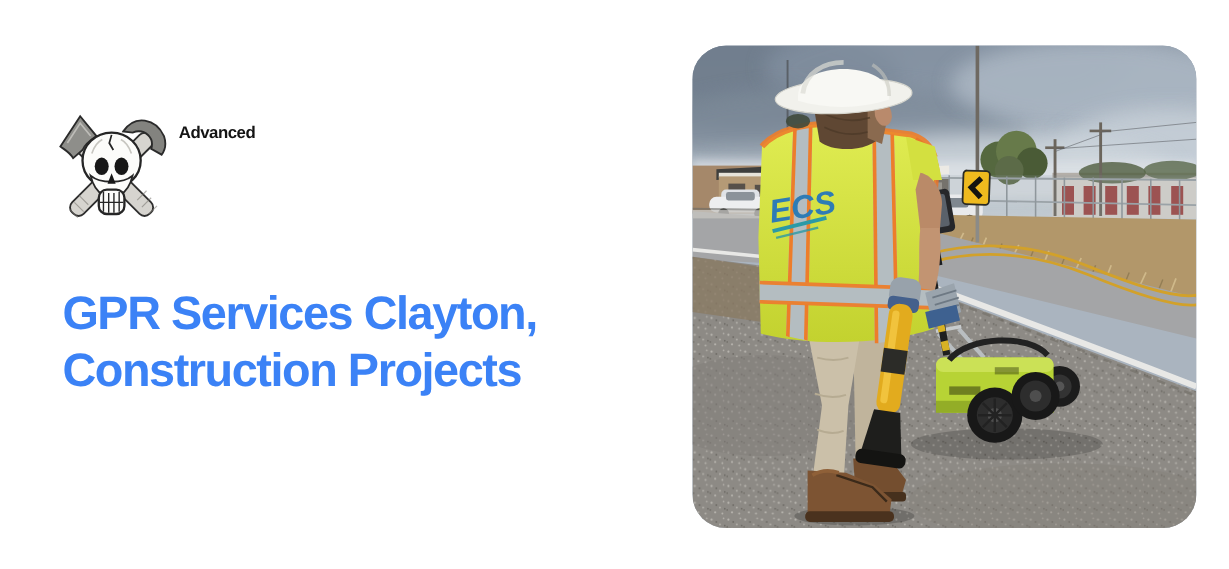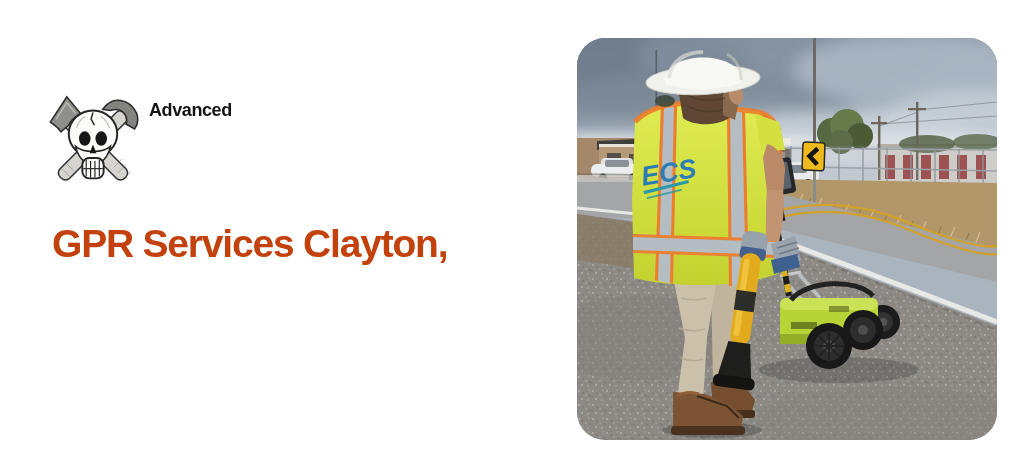--- a/index.html
+++ b/index.html
@@ -4,25 +4,25 @@
 <style>
   html,body{margin:0;padding:0;}
   body{
     width:1024px;height:474px;background:#ffffff;position:relative;overflow:hidden;
     font-family:"Liberation Sans","DejaVu Sans",sans-serif;
   }
   .banner{position:absolute;inset:0;}
   
   .brand{position:absolute;left:46px;top:93px;display:flex;align-items:flex-start;gap:9px;}
   .brand-icon{width:94px;height:97px;flex:0 0 auto;}
-  .brand-text{padding-top:6px;font-size:18px;line-height:23.5px;font-weight:700;
+  .brand-text{padding-top:6px;font-size:14px;line-height:23.5px;font-weight:700;
     color:#141414;letter-spacing:-0.4px;text-align:center;}
   
-  .heading{position:absolute;left:52px;top:220px;margin:0;font-size:39px;line-height:48px;
-    font-weight:700;color:#c2410c;letter-spacing:-1.2px;}
+  .heading{position:absolute;left:52px;top:238px;margin:0;font-size:39px;line-height:48px;
+    font-weight:700;color:#3b82f6;letter-spacing:-1.2px;}
   .heading div{white-space:nowrap;}
   
   .photo-card{position:absolute;left:577px;top:38px;width:420px;height:402px;
     border-radius:28px;overflow:hidden;background:#aab4bf;}
   .photo-card svg{display:block;width:100%;height:100%;}
 </style>
 </head>
 <body>
 
 <div class="banner">
@@ -58,20 +58,21 @@
         <path d="M31 36 C33 30 36 26 40 24 M65 36 C63 30 60 26 56 24" fill="none" stroke="#b9b8b2" stroke-width="1.4" opacity="0.8"></path>
       </g>
     </svg>
     <div class="brand-text">
       <div>Advanced</div>
     </div>
   </div>
 
   <h1 class="heading">
     <div>GPR Services Clayton,</div>
+    <div>Construction Projects</div>
   </h1>
 
   <div class="photo-card">
     <svg viewBox="0 0 420 402" preserveAspectRatio="xMidYMid slice" aria-hidden="true">
       <defs>
         <linearGradient id="skyG" x1="0" y1="0" x2="0" y2="1">
           <stop offset="0" stop-color="#8d99a8"></stop>
             <stop offset="0.55" stop-color="#aeb9c4"></stop>
             <stop offset="1" stop-color="#d6dce1"></stop>
         </linearGradient>

